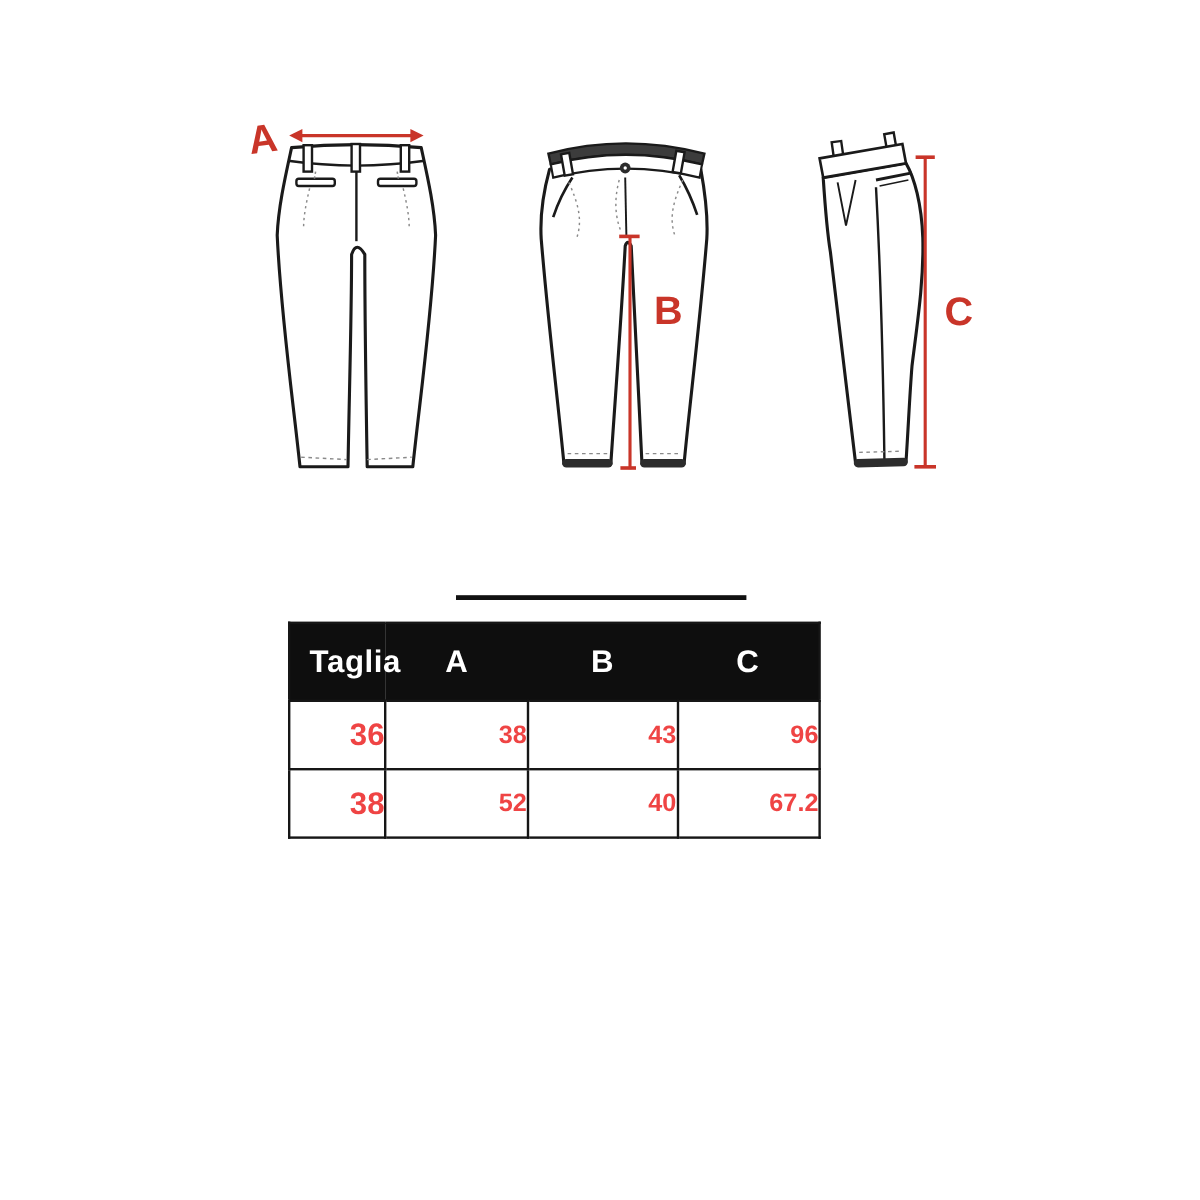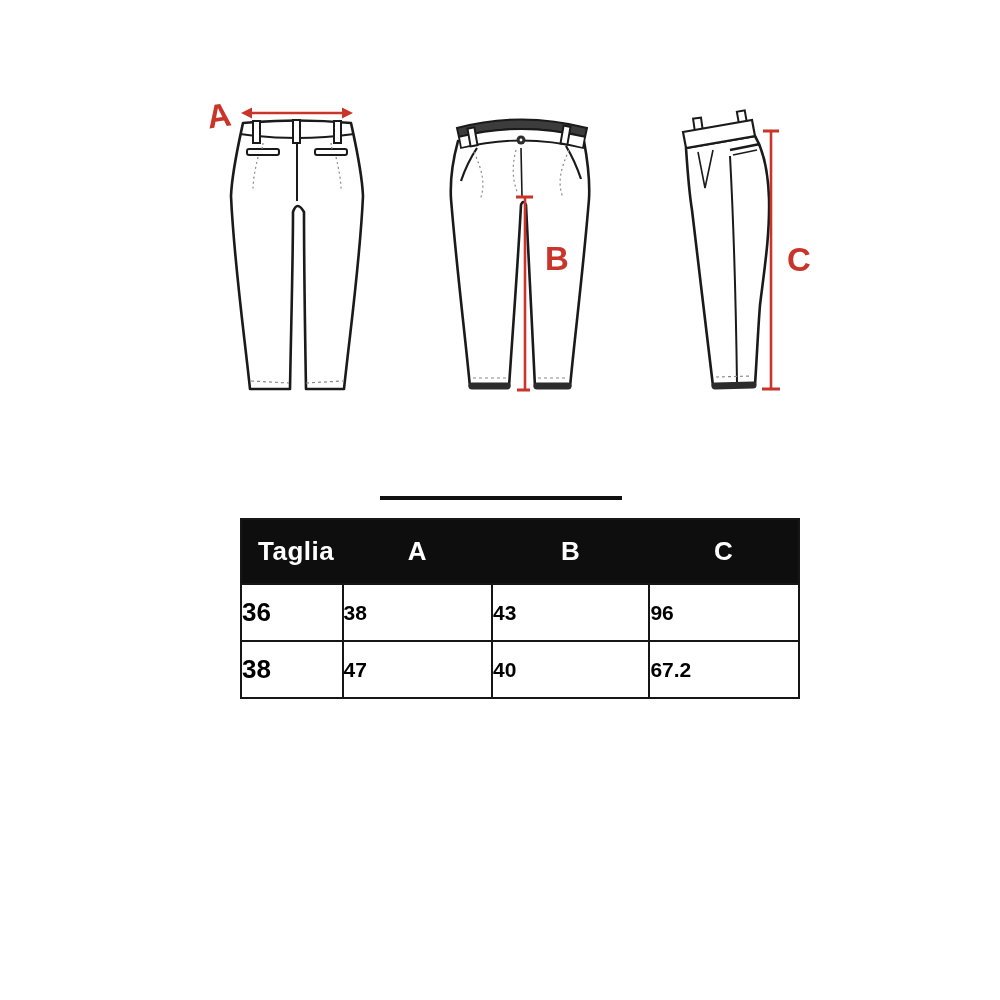--- a/index.html
+++ b/index.html
@@ -45,21 +45,21 @@
     width: 242px;
     height: 4px;
     background: #111111;
   }
 
   
   .size-table {
     position: absolute;
     top: 518px;
     left: 240px;
-    width: 560px;
+    width: 444px;
     border-collapse: collapse;
     table-layout: fixed;
     border: 2px solid #161616;
   }
   .size-table col.c-taglia { width: 18.2%; }
   .size-table col.c-a { width: 26.8%; }
   .size-table col.c-b { width: 28.2%; }
   .size-table col.c-c { width: 26.8%; }
   .size-table thead th {
     background: #0e0e0e;
@@ -72,23 +72,23 @@
     letter-spacing: 0.5px;
   }
   .size-table thead th.col-taglia {
     text-align: left;
     padding-left: 16px;
   }
   .size-table tbody td {
     background: #ffffff;
     border: 2px solid #161616;
     height: 57px;
-    text-align: left;
+    text-align: right;
     vertical-align: middle;
-    color: #000000;
+    color: #ef4444;
     font-weight: bold;
     font-size: 21px;
   }
   .size-table tbody td.col-taglia { font-size: 26px; }
 </style>
 </head>
 <body>
 
 <div class="canvas">
 
@@ -234,20 +234,20 @@
     </thead>
     <tbody>
       <tr>
         <td class="col-taglia">36</td>
         <td>38</td>
         <td>43</td>
         <td>96</td>
       </tr>
       <tr>
         <td class="col-taglia">38</td>
-        <td>47</td>
+        <td>52</td>
         <td>40</td>
         <td>67.2</td>
       </tr>
     </tbody>
   </table>
 
 </div>
 
 </body></html>

